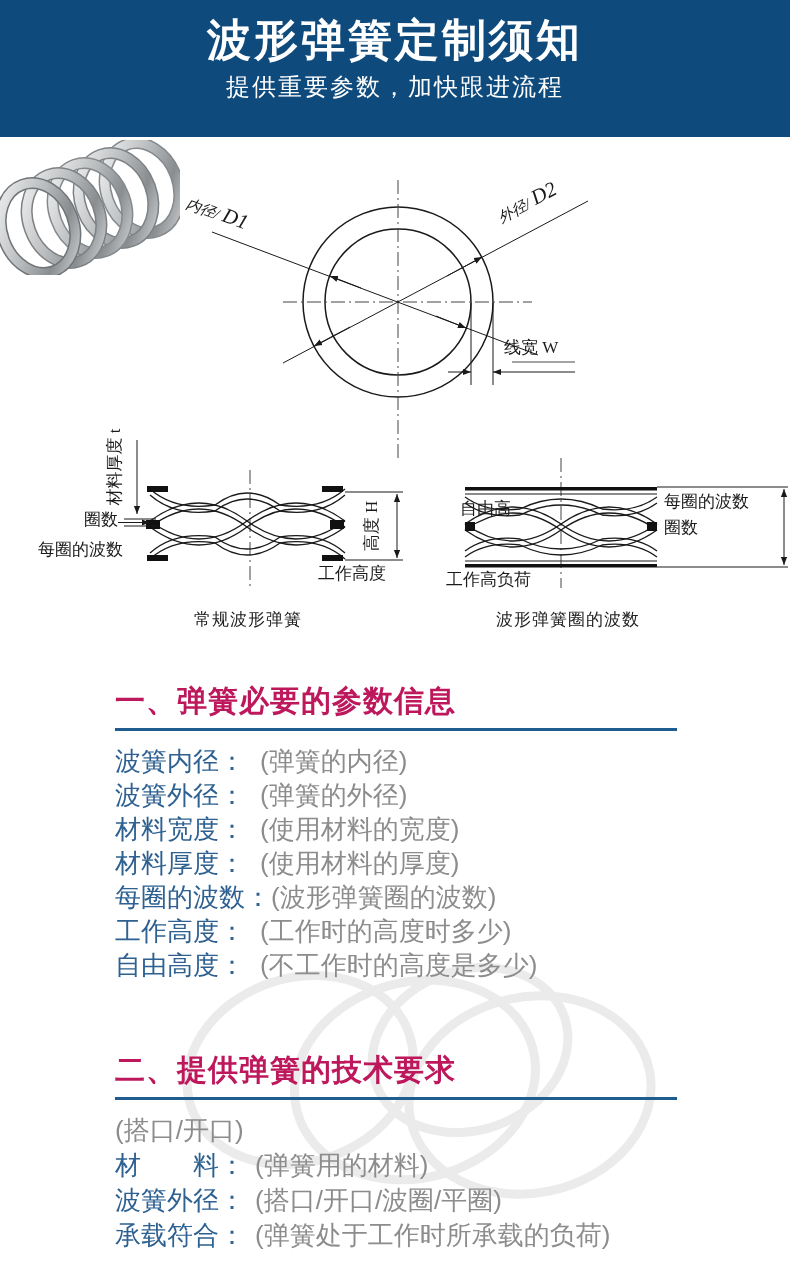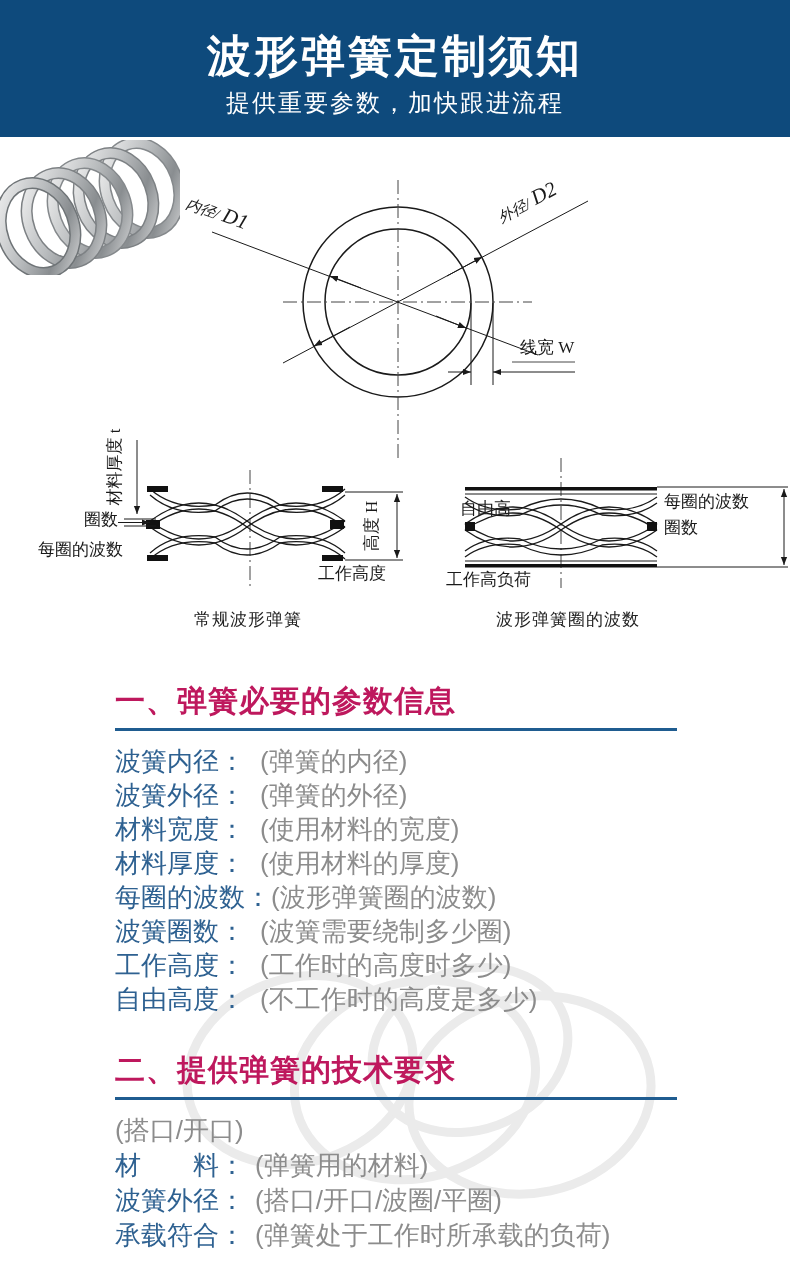--- a/index.html
+++ b/index.html
@@ -2,21 +2,21 @@
 <html><head>
 <meta charset="utf-8">
 <style>
   html,body{margin:0;padding:0;background:#fff;}
   .page{position:relative;width:790px;height:1287px;background:#ffffff;overflow:hidden;
         font-family:"Liberation Sans",sans-serif;}
 
   
   .hdr{position:absolute;left:0;top:0;width:790px;height:137px;background:#0e4a7c;
        color:#ffffff;text-align:center;}
-  .hdr .title{margin:0;padding-top:32px;font-size:44px;font-weight:bold;letter-spacing:3px;line-height:48px;}
+  .hdr .title{margin:0;padding-top:16px;font-size:44px;font-weight:bold;letter-spacing:3px;line-height:48px;}
   .hdr .subtitle{margin:0;padding-top:7px;font-size:24px;letter-spacing:2px;font-weight:normal;}
 
   
   .diagram{position:absolute;left:0;top:140px;width:790px;height:520px;z-index:1;}
   .diagram svg{position:absolute;left:0;top:0;}
   .dlabel{position:absolute;font-family:"Liberation Serif",serif;color:#1a1a1a;
           font-size:17px;white-space:nowrap;line-height:20px;}
   .dlabel .cn{font-size:15px;font-style:italic;}
   .dlabel .sym{font-size:21px;font-style:italic;}
   .rot{transform:rotate(-90deg);text-align:center;}
@@ -226,21 +226,21 @@
     </svg>
 
     <div class="dlabel" style="left:185px;top:62px;transform:rotate(20deg);">
       <span class="cn">内径/</span>
       <span class="sym">D1</span>
     </div>
     <div class="dlabel" style="left:495px;top:52px;transform:rotate(-28deg);">
       <span class="cn">外径/</span>
       <span class="sym">D2</span>
     </div>
-    <div class="dlabel" style="left:520px;top:198px;">线宽 W</div>
+    <div class="dlabel" style="left:504px;top:198px;">线宽 W</div>
 
     <div class="dlabel rot" style="left:60px;top:317px;width:110px;height:20px;">材料厚度 t</div>
     <div class="dlabel" style="left:84px;top:370px;">圈数</div>
     <div class="dlabel" style="left:38px;top:400px;">每圈的波数</div>
     <div class="dlabel rot" style="left:332px;top:376px;width:80px;height:20px;">高度 H</div>
     <div class="dlabel" style="left:318px;top:424px;">工作高度</div>
     <div class="cap" style="left:163px;top:468px;width:170px;">常规波形弹簧</div>
 
     <div class="dlabel" style="left:460px;top:316px;margin-top:43px;">自由高</div>
     <div class="dlabel" style="left:664px;top:352px;">每圈的波数</div>
@@ -267,24 +267,20 @@
       </div>
       <div class="prow">
         <span class="plbl">材料厚度：</span>
         <span class="pdesc">(使用材料的厚度)</span>
       </div>
       <div class="prow">
         <span class="plbl">每圈的波数：</span>
         <span class="pdesc">(波形弹簧圈的波数)</span>
       </div>
       <div class="prow">
-        <span class="plbl">波簧圈数：</span>
-        <span class="pdesc">(波簧需要绕制多少圈)</span>
-      </div>
-      <div class="prow">
         <span class="plbl">工作高度：</span>
         <span class="pdesc">(工作时的高度时多少)</span>
       </div>
       <div class="prow">
         <span class="plbl">自由高度：</span>
         <span class="pdesc">(不工作时的高度是多少)</span>
       </div>
     </div>
   </div>
 

